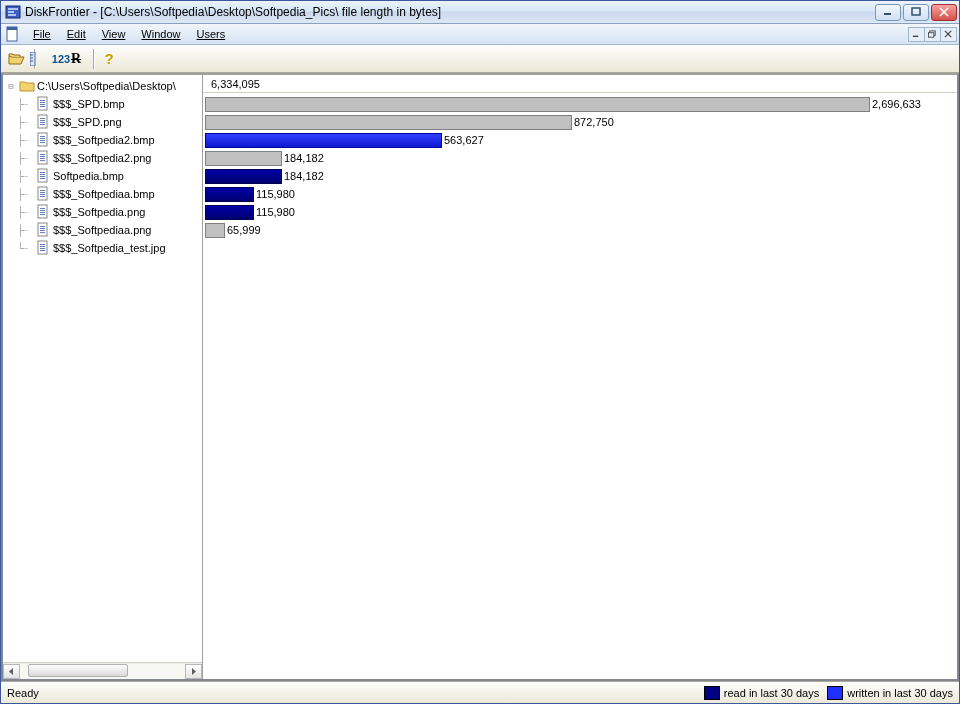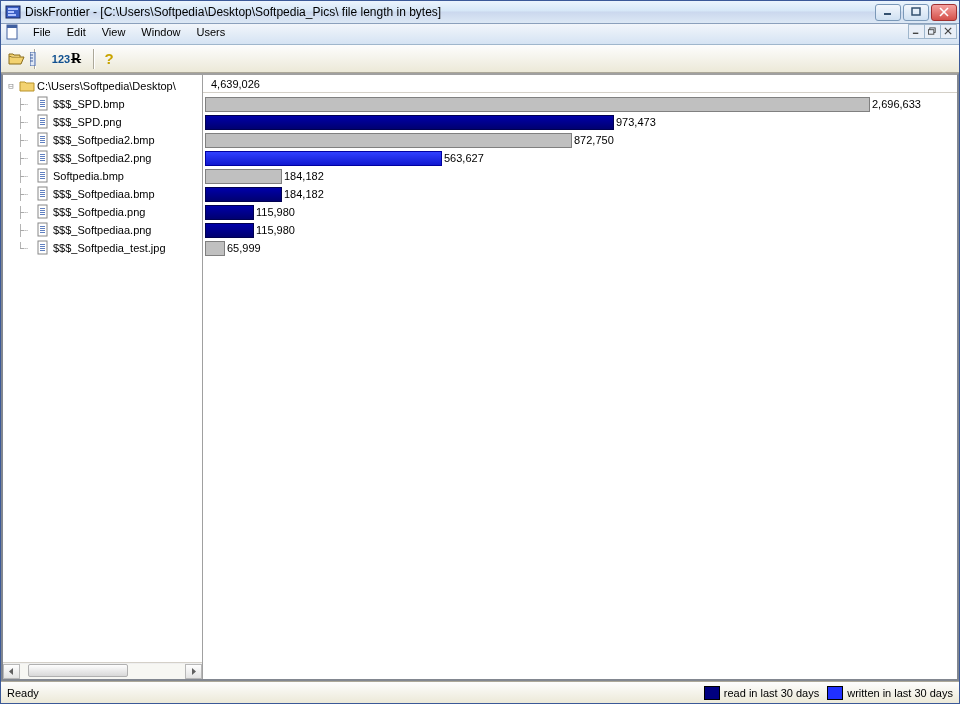--- a/index.html
+++ b/index.html
@@ -8,21 +8,21 @@
 .window { width: 960px; height: 704px; border: 1px solid #3b5998; background: #0f766e; display: flex; flex-direction: column; }
 
 .titlebar { height: 23px; background: linear-gradient(to bottom, #ebf4fd 0%, #d6e7f7 45%, #cbd8ee 50%, #dce8f5 100%); border-bottom: 1px solid #8ba0bc; display: flex; align-items: center; padding: 0 2px 0 4px; }
 .titlebar-icon { width: 16px; height: 16px; margin-right: 4px; }
 .titlebar-text { flex: 1; color: #000; font-size: 12px; white-space: nowrap; overflow: hidden; }
 .winbtns { display: flex; gap: 2px; }
 .winbtn { width: 26px; height: 17px; border: 1px solid #7a98b8; border-radius: 3px; background: linear-gradient(to bottom, #f3f7fc, #cfe0f2); display:flex; align-items:center; justify-content:center; cursor:pointer; }
 .winbtn.close { background: linear-gradient(to bottom, #f5a3a0, #d4504a); border-color:#a03030; }
 .winbtn svg { width:10px; height:10px; }
 
-.menubar { height: 21px; background: linear-gradient(to bottom, #f2f6fb, #d5e3f3); border-bottom: 1px solid #9fb6cc; display:flex; padding-left:4px; }
+.menubar { height: 21px; background: linear-gradient(to bottom, #f2f6fb, #d5e3f3); border-bottom: 1px solid #9fb6cc; display:flex; align-items:center; padding-left:4px;text-decoration:underline; }
 .menubar .menuitem { padding: 2px 8px; cursor:pointer; }
 .menubar-icon { width:16px; height:16px; margin-right:4px; }
 .mdi-btns { margin-left:auto; display:flex; margin-right:2px; gap:0; }
 .mdi-btn { width:17px; height:15px; border:1px solid #9fb6cc; background:#e8eef7; display:flex; align-items:center; justify-content:center; cursor:pointer; margin-left:-1px; }
 .mdi-btn svg{width:9px;height:9px;}
 
 .toolbar { height: 28px; background: linear-gradient(to bottom, #fdfdfd, #ece9d8); border-bottom: 1px solid #aca899; display:flex; align-items:center; padding-left:4px; gap:0; }
 .toolbtn { width: 24px; height: 22px; border:1px solid transparent; display:flex; align-items:center; justify-content:center; cursor:pointer; margin-right:2px; }
 .toolbar .sep { width:1px; height:20px; background:#aca899; margin:0 3px; box-shadow:1px 0 0 #fff; }
 
@@ -306,30 +306,26 @@
         <div class="hsb-btn">
             <svg width="7" height="7" viewBox="0 0 7 7">
               <path d="M2 0 L6 3.5 L2 7 Z" fill="#606060"></path>
             </svg>
           </div>
       </div>
     </div>
 
     <div class="chart-pane">
       <div class="chart-header">
-        <span>4,639,026</span>
+        <span>6,334,095</span>
       </div>
       <div class="chart-body" id="chart-body">
           <div class="barrow">
             <div class="barfill style-gray" style="width:665px"></div>
             <span class="barval">2,696,633</span>
-          </div>
-          <div class="barrow">
-            <div class="barfill style-navy" style="width:409px"></div>
-            <span class="barval">973,473</span>
           </div>
           <div class="barrow">
             <div class="barfill style-gray" style="width:367px"></div>
             <span class="barval">872,750</span>
           </div>
           <div class="barrow">
             <div class="barfill style-blue" style="width:237px"></div>
             <span class="barval">563,627</span>
           </div>
           <div class="barrow">

